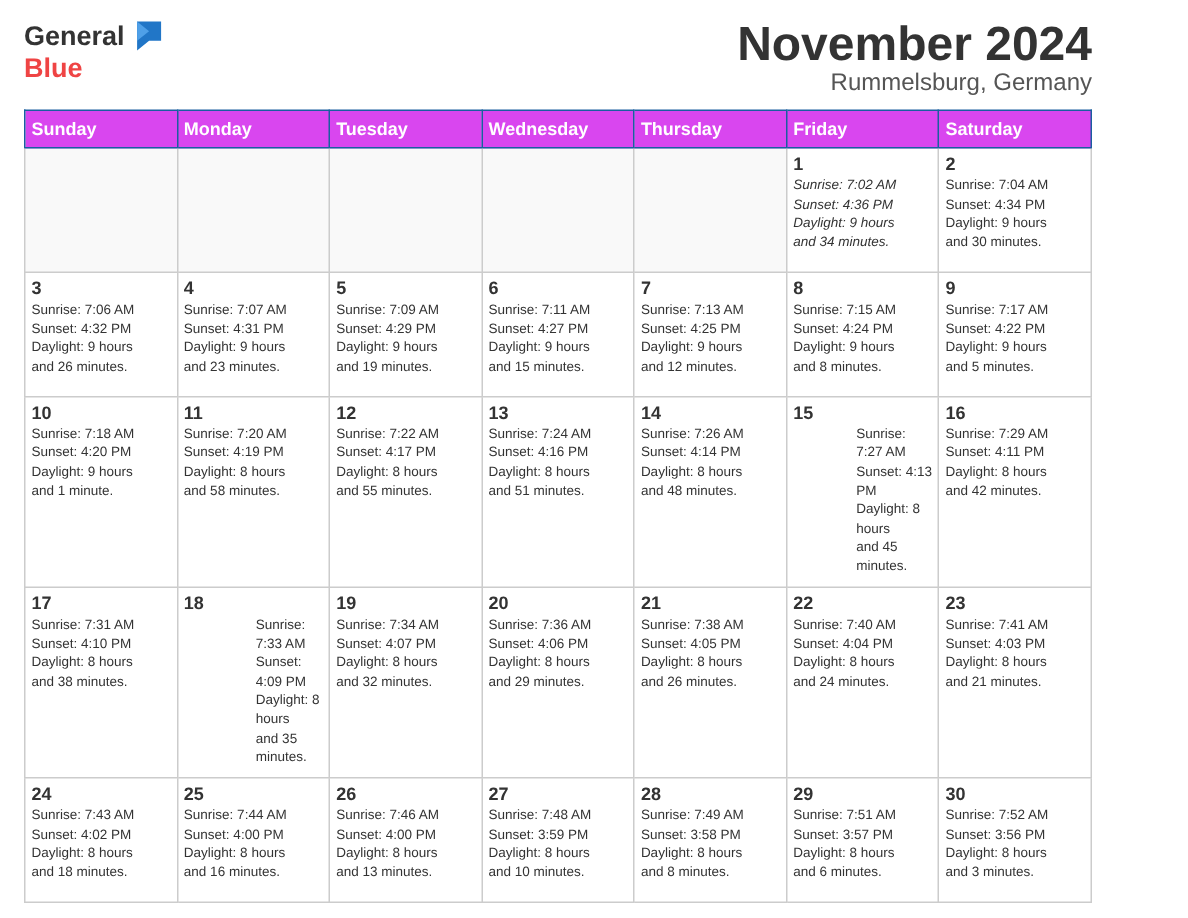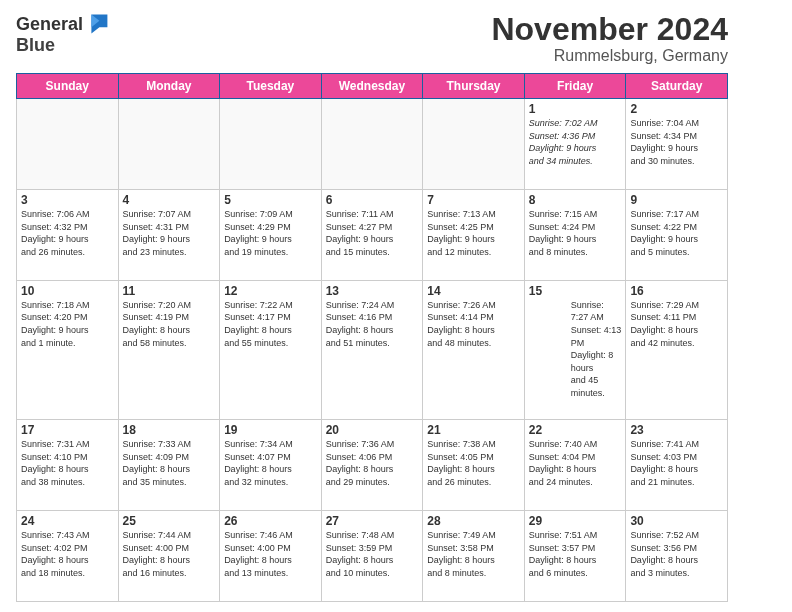--- a/index.html
+++ b/index.html
@@ -30,21 +30,21 @@
     }
     .logo-text-general {
       font-size: 18px;
       font-weight: bold;
       color: #333;
       line-height: 1;
     }
     .logo-text-blue {
       font-size: 18px;
       font-weight: bold;
-      color: #404040;
+      color: #ef4444;
       line-height: 1;
     }
     .logo-icon {
       width: 24px;
       height: 24px;
       margin-left: 2px;
     }
     .title-area {
       text-align: right;
     }
@@ -58,26 +58,26 @@
       font-size: 16px;
       color: #555;
     }
     .calendar {
       flex: 1;
       border-collapse: collapse;
       width: 100%;
       table-layout: fixed;
     }
     .calendar thead tr th {
-      background-color: #ec4899;
+      background-color: #d946ef;
       color: white;
       font-size: 12px;
       font-weight: bold;
       padding: 5px 4px;
-      text-align: center;
+      text-align: left;
       border: 1px solid #1a5fa0;
     }
     .calendar tbody tr td {
       border: 1px solid #ccc;
       vertical-align: top;
       padding: 3px 4px;
       font-size: 9.5px;
       color: #333;
       height: 80px;
       background: #fff;
@@ -262,21 +262,21 @@
         <tr>
           <td>
             <span class="day-number">17</span>
             <div class="day-info" style="white-space: pre-line;">Sunrise: 7:31 AM
 Sunset: 4:10 PM
 Daylight: 8 hours
 and 38 minutes.</div>
           </td>
           <td>
             <span class="day-number">18</span>
-            <div class="day-info" style="white-space: pre-line;">Sunrise: 7:33 AM
+            <div class="day-info" style="white-space: pre-line; margin-left: 48px;">Sunrise: 7:33 AM
 Sunset: 4:09 PM
 Daylight: 8 hours
 and 35 minutes.</div>
           </td>
           <td>
             <span class="day-number">19</span>
             <div class="day-info" style="white-space: pre-line;">Sunrise: 7:34 AM
 Sunset: 4:07 PM
 Daylight: 8 hours
 and 32 minutes.</div>

